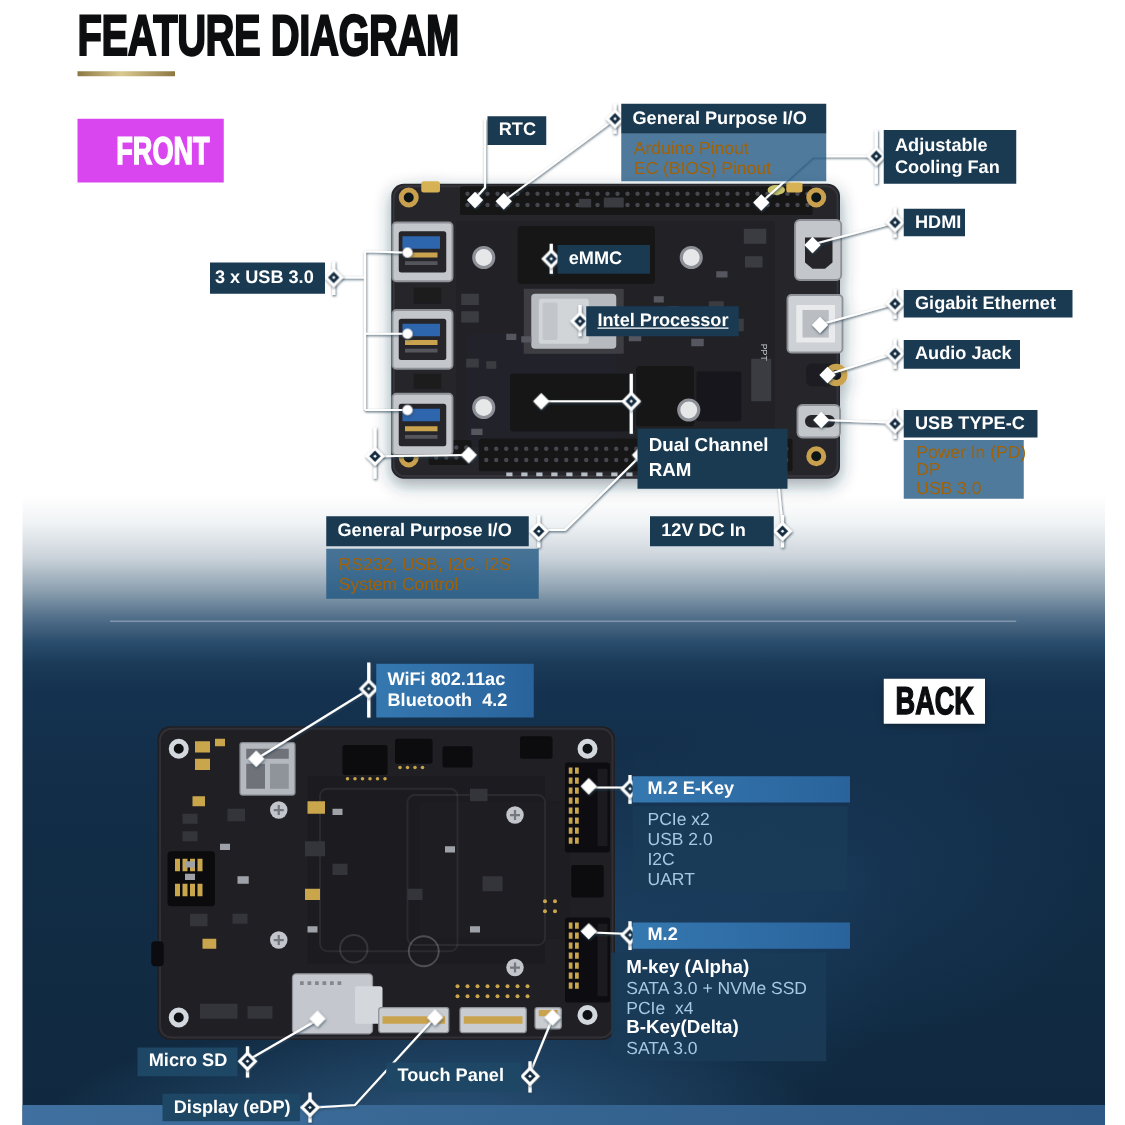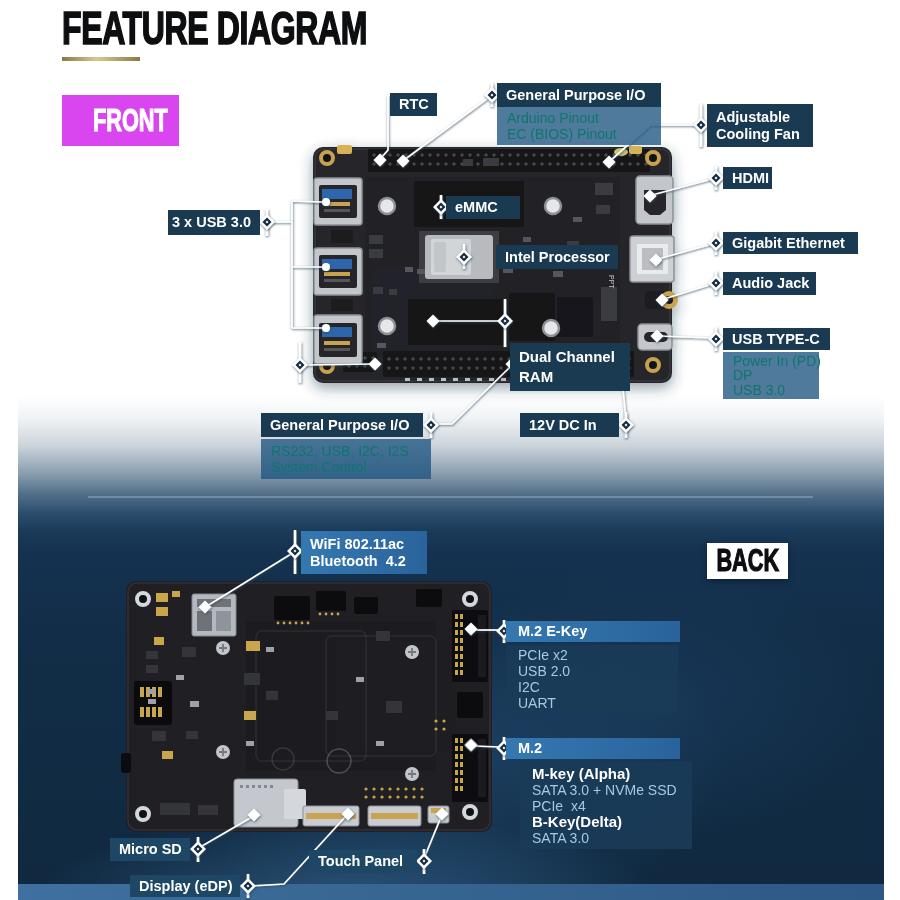--- a/index.html
+++ b/index.html
@@ -24,21 +24,21 @@
   .side-tag > span{font-size:31px;transform:scaleX(0.70);letter-spacing:0px;-webkit-text-stroke:1.2px currentColor;}
   #front-tag{left:62px;top:95px;width:98px;height:51px;background:#d946ef;color:#ffffff;padding-left:19px;}
   #back-tag{left:707px;top:543px;width:81px;height:36px;background:#ffffff;color:#0c0d10;box-shadow:0 2px 6px rgba(0,0,0,0.35);}
   
   .co{position:absolute;box-sizing:border-box;color:#ffffff;font-weight:bold;font-size:14.5px;
     display:flex;flex-direction:column;justify-content:center;line-height:16.5px;
     padding:2px 9px;background:#1a3a52;white-space:pre;}
   .co.navy{background:#1a3a52;}
   .co.navy2{background:#1d4764;}
   .co.bright{background:linear-gradient(90deg,#3578b0 0%,#2a639c 100%);}
-  .sub{position:absolute;box-sizing:border-box;color:#0f766e;font-weight:normal;font-size:14px;
+  .sub{position:absolute;box-sizing:border-box;color:#a16207;font-weight:normal;font-size:14px;
     line-height:16px;padding:4px 10px;background:rgba(30,84,128,0.78);white-space:pre;
     display:flex;flex-direction:column;justify-content:center;}
   .sub.darkarea{background:rgba(26,59,88,0.88);color:#a7c8e2;}
   .sub .b{color:#ffffff;font-weight:bold;font-size:15px;}
   svg{position:absolute;left:0;top:0;}
   #overlay{z-index:3;}
   .labels{position:absolute;left:0;top:0;width:900px;height:900px;z-index:4;border-radius:24px;}
 </style>
 </head>
 <body>
@@ -696,21 +696,21 @@
 
     <div class="co navy" style="left:723px;top:328px;width:107px;height:22px;"><span>USB TYPE-C</span></div>
     <div class="sub" style="left:723px;top:352px;width:96px;height:47px;line-height:14.5px;">
       <span>Power In (PD)</span>
       <span>DP</span>
       <span>USB 3.0</span>
     </div>
 
     <div class="co navy" style="left:168px;top:210px;width:92px;height:25px;align-items:flex-end;"><span>3 x USB 3.0</span></div>
     <div class="co navy" style="left:446px;top:196px;width:74px;height:23px;"><span>eMMC</span></div>
-    <div class="co navy" style="left:496px;top:245px;width:122px;height:24px;"><span>Intel Processor</span></div>
+    <div class="co navy" style="left:469px;top:245px;width:122px;height:24px;text-decoration:underline;"><span>Intel Processor</span></div>
     <div class="co navy" style="left:510px;top:299px;width:120px;height:48px;font-size:15px;line-height:20px;margin-top:44px;">
       <span>Dual Channel</span>
       <span>RAM</span>
     </div>
 
 
     <div class="co navy" style="left:261px;top:413px;width:162px;height:24px;"><span>General Purpose I/O</span></div>
     <div class="sub" style="left:261px;top:439px;width:170px;height:40px;">
       <span>RS232, USB, I2C, I2S</span>
       <span>System Control</span>
@@ -725,21 +725,21 @@
 
     <div class="co bright" style="left:506px;top:621px;width:174px;height:21px;padding-left:12px;"><span>M.2 E-Key</span></div>
     <div class="sub darkarea" style="left:506px;top:645px;width:172px;height:68px;padding-left:12px;">
       <span>PCIe x2</span>
       <span>USB 2.0</span>
       <span>I2C</span>
       <span>UART</span>
     </div>
 
     <div class="co bright" style="left:506px;top:738px;width:174px;height:21px;padding-left:12px;"><span>M.2</span></div>
-    <div class="sub darkarea" style="left:520px;top:762px;width:172px;height:87px;padding-left:12px;">
+    <div class="sub darkarea" style="left:489px;top:762px;width:172px;height:87px;padding-left:12px;">
       <span class="b">M-key (Alpha)</span>
       <span>SATA 3.0 + NVMe SSD</span>
       <span>PCIe  x4</span>
       <span class="b">B-Key(Delta)</span>
       <span>SATA 3.0</span>
     </div>
 
     <div class="co navy2" style="left:110px;top:838px;width:80px;height:23px;"><span>Micro SD</span></div>
     <div class="co navy2" style="left:309px;top:850px;width:108px;height:23px;"><span>Touch Panel</span></div>
     <div class="co navy2" style="left:130px;top:875px;width:110px;height:22px;"><span>Display (eDP)</span></div>

